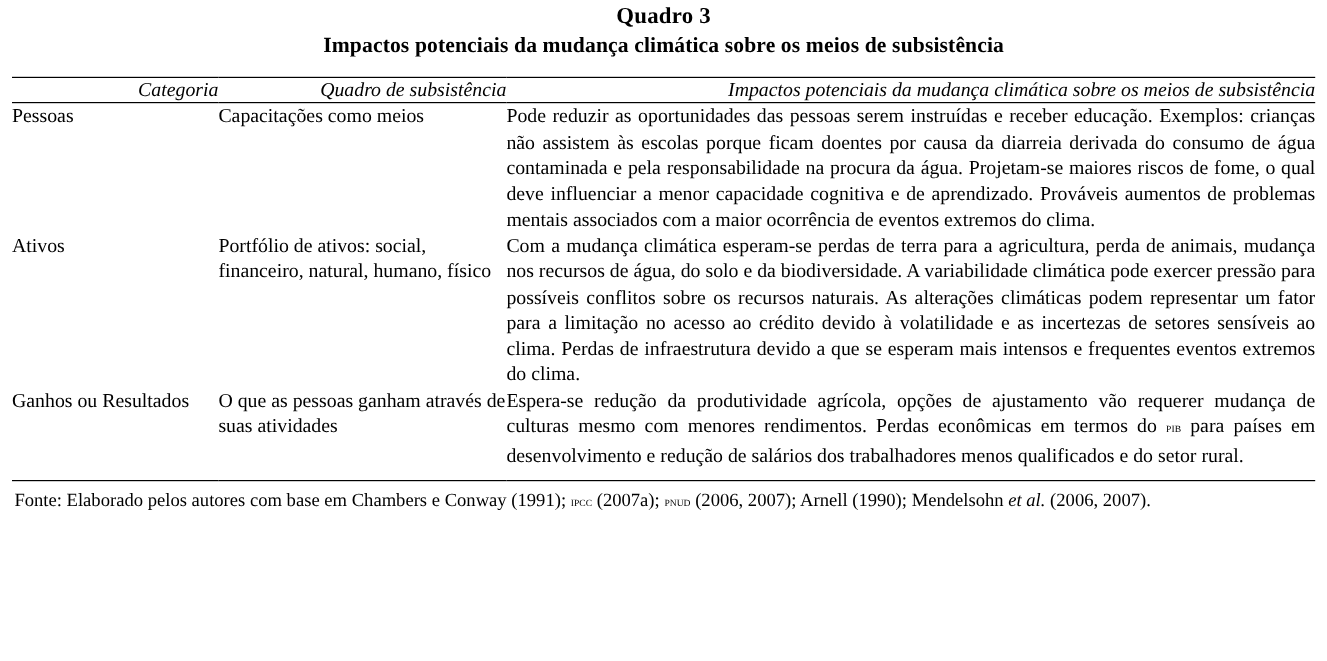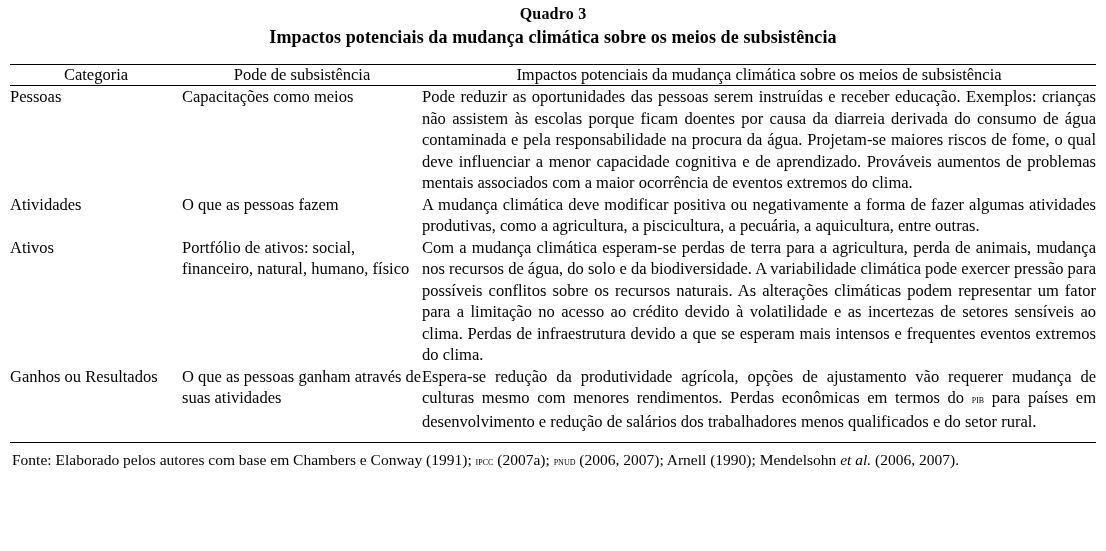--- a/index.html
+++ b/index.html
@@ -20,44 +20,45 @@
     position: relative;
     box-sizing: border-box;
     padding: 0 10px;
   }
   .title-block {
     text-align: center;
     padding-top: 2px;
   }
   .title-line1 {
     font-weight: bold;
-    font-size: 16px;
+    font-size: 19px;
     line-height: 23px;
     letter-spacing: 0.2px;
   }
   .title-line2 {
     font-weight: bold;
     font-size: 18px;
     line-height: 24px;
     letter-spacing: 0.1px;
   }
   table.quadro {
     width: 1086px;
     border-collapse: collapse;
     margin-top: 15px;
     table-layout: fixed;
   }
   table.quadro td, table.quadro th {
     vertical-align: top;
     padding: 0;
   }
   thead th {
+    font-style: italic;
     font-weight: normal;
     font-size: 16.5px;
-    text-align: center;
+    text-align: right;
     padding: 6px 0 7px 0;
     border-top: 1.6px solid #000;
     border-bottom: 1px solid #000;
   }
   th.col-cat { width: 172px; }
   th.col-meios { width: 240px; }
   th.col-imp { width: 674px; }
 
   tbody td {
     font-size: 16.5px;
@@ -91,37 +92,32 @@
 
   <div class="title-block">
     <div class="title-line1">Quadro 3</div>
     <div class="title-line2">Impactos potenciais da mudança climática sobre os meios de subsistência</div>
   </div>
 
   <table class="quadro">
     <thead>
       <tr>
         <th class="col-cat">Categoria</th>
-        <th class="col-meios">Pode de subsistência</th>
+        <th class="col-meios">Quadro de subsistência</th>
         <th class="col-imp">Impactos potenciais da mudança climática sobre os meios de subsistência</th>
       </tr>
     </thead>
     <tbody>
 
       <tr>
         <td class="c1">Pessoas</td>
         <td class="c2">Capacitações como meios</td>
         <td class="c3">Pode reduzir as oportunidades das pessoas serem instruídas e receber educação. Exemplos: crianças não assistem às escolas porque ficam doentes por causa da diarreia derivada do consumo de água contaminada e pela responsabilidade na procura da água. Projetam-se maiores riscos de fome, o qual deve influenciar a menor capacidade cognitiva e de aprendizado. Prováveis aumentos de problemas mentais associados com a maior ocorrência de eventos extremos do clima.</td>
       </tr>
 
-      <tr>
-        <td class="c1">Atividades</td>
-        <td class="c2">O que as pessoas fazem</td>
-        <td class="c3">A mudança climática deve modificar positiva ou negativamente a forma de fazer algumas atividades produtivas, como a agricultura, a piscicultura, a pecuária, a aquicultura, entre outras.</td>
-      </tr>
 
       <tr>
         <td class="c1">Ativos</td>
         <td class="c2">Portfólio de ativos: social, financeiro, natural, humano, físico</td>
         <td class="c3">Com a mudança climática esperam-se perdas de terra para a agricultura, perda de animais, mudança nos recursos de água, do solo e da biodiversidade. A variabilidade climática pode exercer pressão para possíveis conflitos sobre os recursos naturais. As alterações climáticas podem representar um fator para a limitação no acesso ao crédito devido à volatilidade e as incertezas de setores sensíveis ao clima. Perdas de infraestrutura devido a que se esperam mais intensos e frequentes eventos extremos do clima.</td>
       </tr>
 
       <tr class="last-row">
         <td class="c1">Ganhos ou Resultados</td>
         <td class="c2">O que as pessoas ganham através de suas atividades</td>

